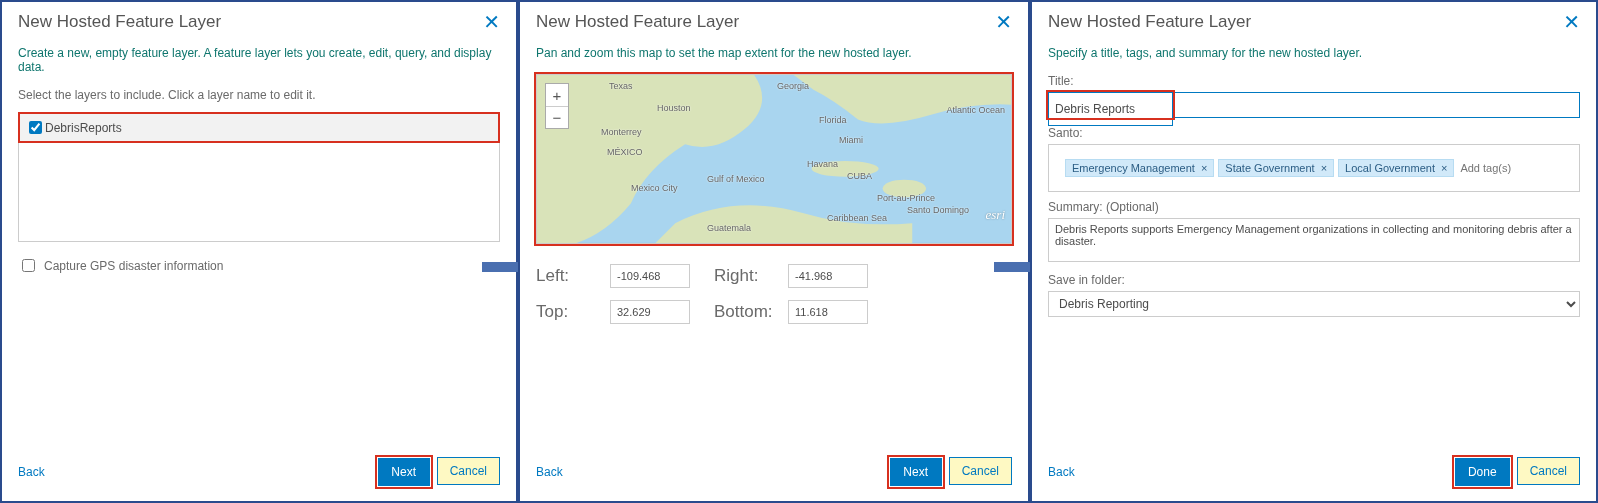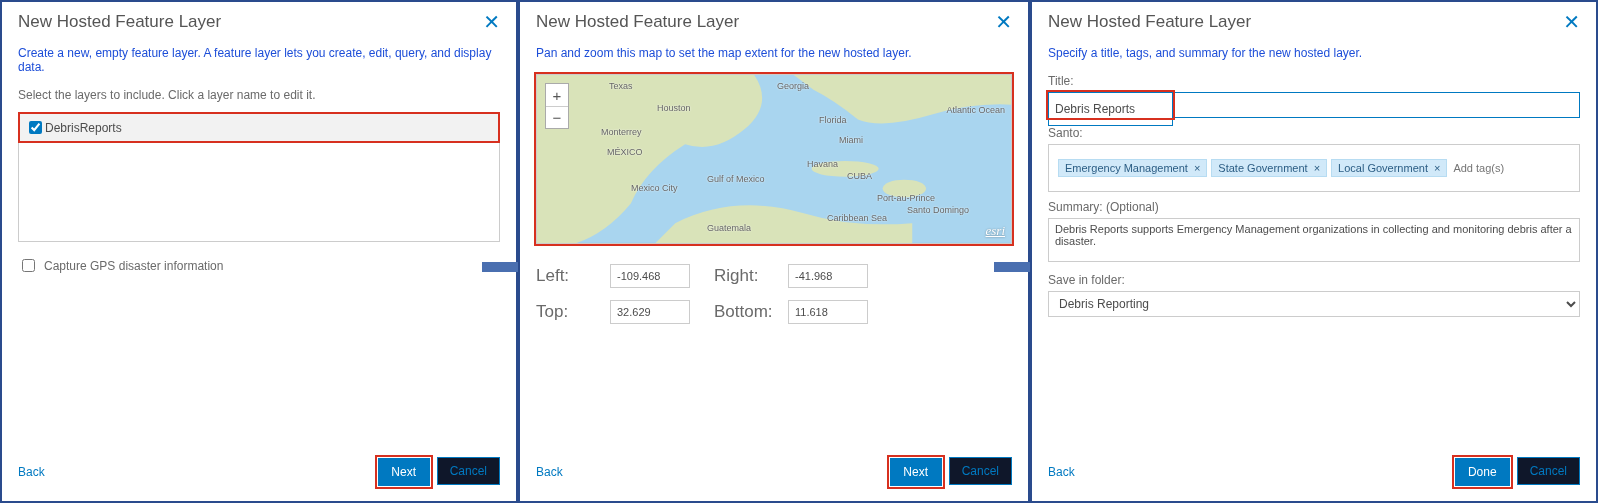--- a/index.html
+++ b/index.html
@@ -40,21 +40,21 @@
     font-size: 20px;
     font-weight: 500;
     cursor: pointer;
     line-height: 1;
   }
   .body {
     padding: 6px 16px 0 16px;
     flex: 1;
     overflow: hidden;
   }
-  .desc { color: #1d4ed8; margin: 4px 0 14px 0; }
+  .desc { color: #0f766e; margin: 4px 0 14px 0; }
   .sub  { color: #6a6a6a; margin-bottom: 10px; }
   .layer-list {
     border: 1px solid #ccc;
     height: 130px;
     background: #fff;
   }
   .layer-row {
     display: flex;
     align-items: center;
     padding: 5px 6px;
@@ -69,21 +69,21 @@
     align-items: center;
     padding: 10px 16px 14px 16px;
   }
   .link { color:#0079c1; cursor:pointer; }
   .btns { display:flex; gap:6px; }
   .btn {
     height: 28px;
     min-width: 52px;
     padding: 0 12px;
     border: 1px solid #0079c1;
-    background: #0f172a;
+    background: #fef9c3;
     color: #0079c1;
     font-size: 12px;
     cursor: pointer;
     display: inline-flex;
     align-items: center;
     justify-content: center;
   }
   .btn.primary { background:#0079c1; color:#fff; }
   .btn-wrap-hl { outline:2px solid #d7301f; padding:1px; display:inline-flex; }
 
@@ -102,25 +102,24 @@
     position:absolute; top:8px; left:8px;
     width:24px; background:#fff; border:1px solid #aaa;
     display:flex; flex-direction:column;
   }
   .zoom button {
     height:22px; border:none; background:#fff; color:#555;
     font-size:15px; line-height:1; cursor:pointer;
   }
   .zoom button + button { border-top:1px solid #ccc; }
   .esri {
-    position:absolute; right:6px; bottom:4px;
+    position:absolute; right:6px; bottom:20px;
     font-family: Georgia, serif; font-style:italic;
     color:#fff; text-shadow:0 0 2px rgba(0,0,0,.4);
     font-size:13px;
-    text-decoration:underline;
   }
   .map-label {
     position:absolute; font-size:9px; color:#666;
     text-shadow:0 0 2px #fff;
     pointer-events:none;
   }
 
   .extent-grid {
     display:grid;
     grid-template-columns: 60px 90px 60px 90px;
@@ -135,21 +134,21 @@
   }
 
   
   .fld-label { color:#6a6a6a; margin: 8px 0 4px 0; }
   .title-input-wrap { outline:2px solid #d7301f; width:125px; height:26px; position:relative; z-index:2;}
   .title-input {
     width: 100%; height:30px; border:1px solid #0079c1;
     padding:16px 6px; font-size:12px; color:#4c4c4c;
   }
   .tags-box {
-    border:1px solid #ccc; padding:4px 9px; display:flex; flex-wrap:wrap; gap:4px; align-items:center;
+    border:1px solid #ccc; padding:4px 16px; display:flex; flex-wrap:wrap; gap:4px; align-items:center;
     min-height:48px;
   }
   .tag {
     background:#d1e9f9; color:#2b5d84; border:1px solid #b7dcf2;
     padding:2px 6px; font-size:11px; display:inline-flex; gap:6px; align-items:center;
   }
   .tag .x { cursor:pointer; color:#2b5d84; }
   .tag-input {
     border:none; outline:none; font-size:11px; color:#888;
     flex:1; min-width:80px; height:18px;

